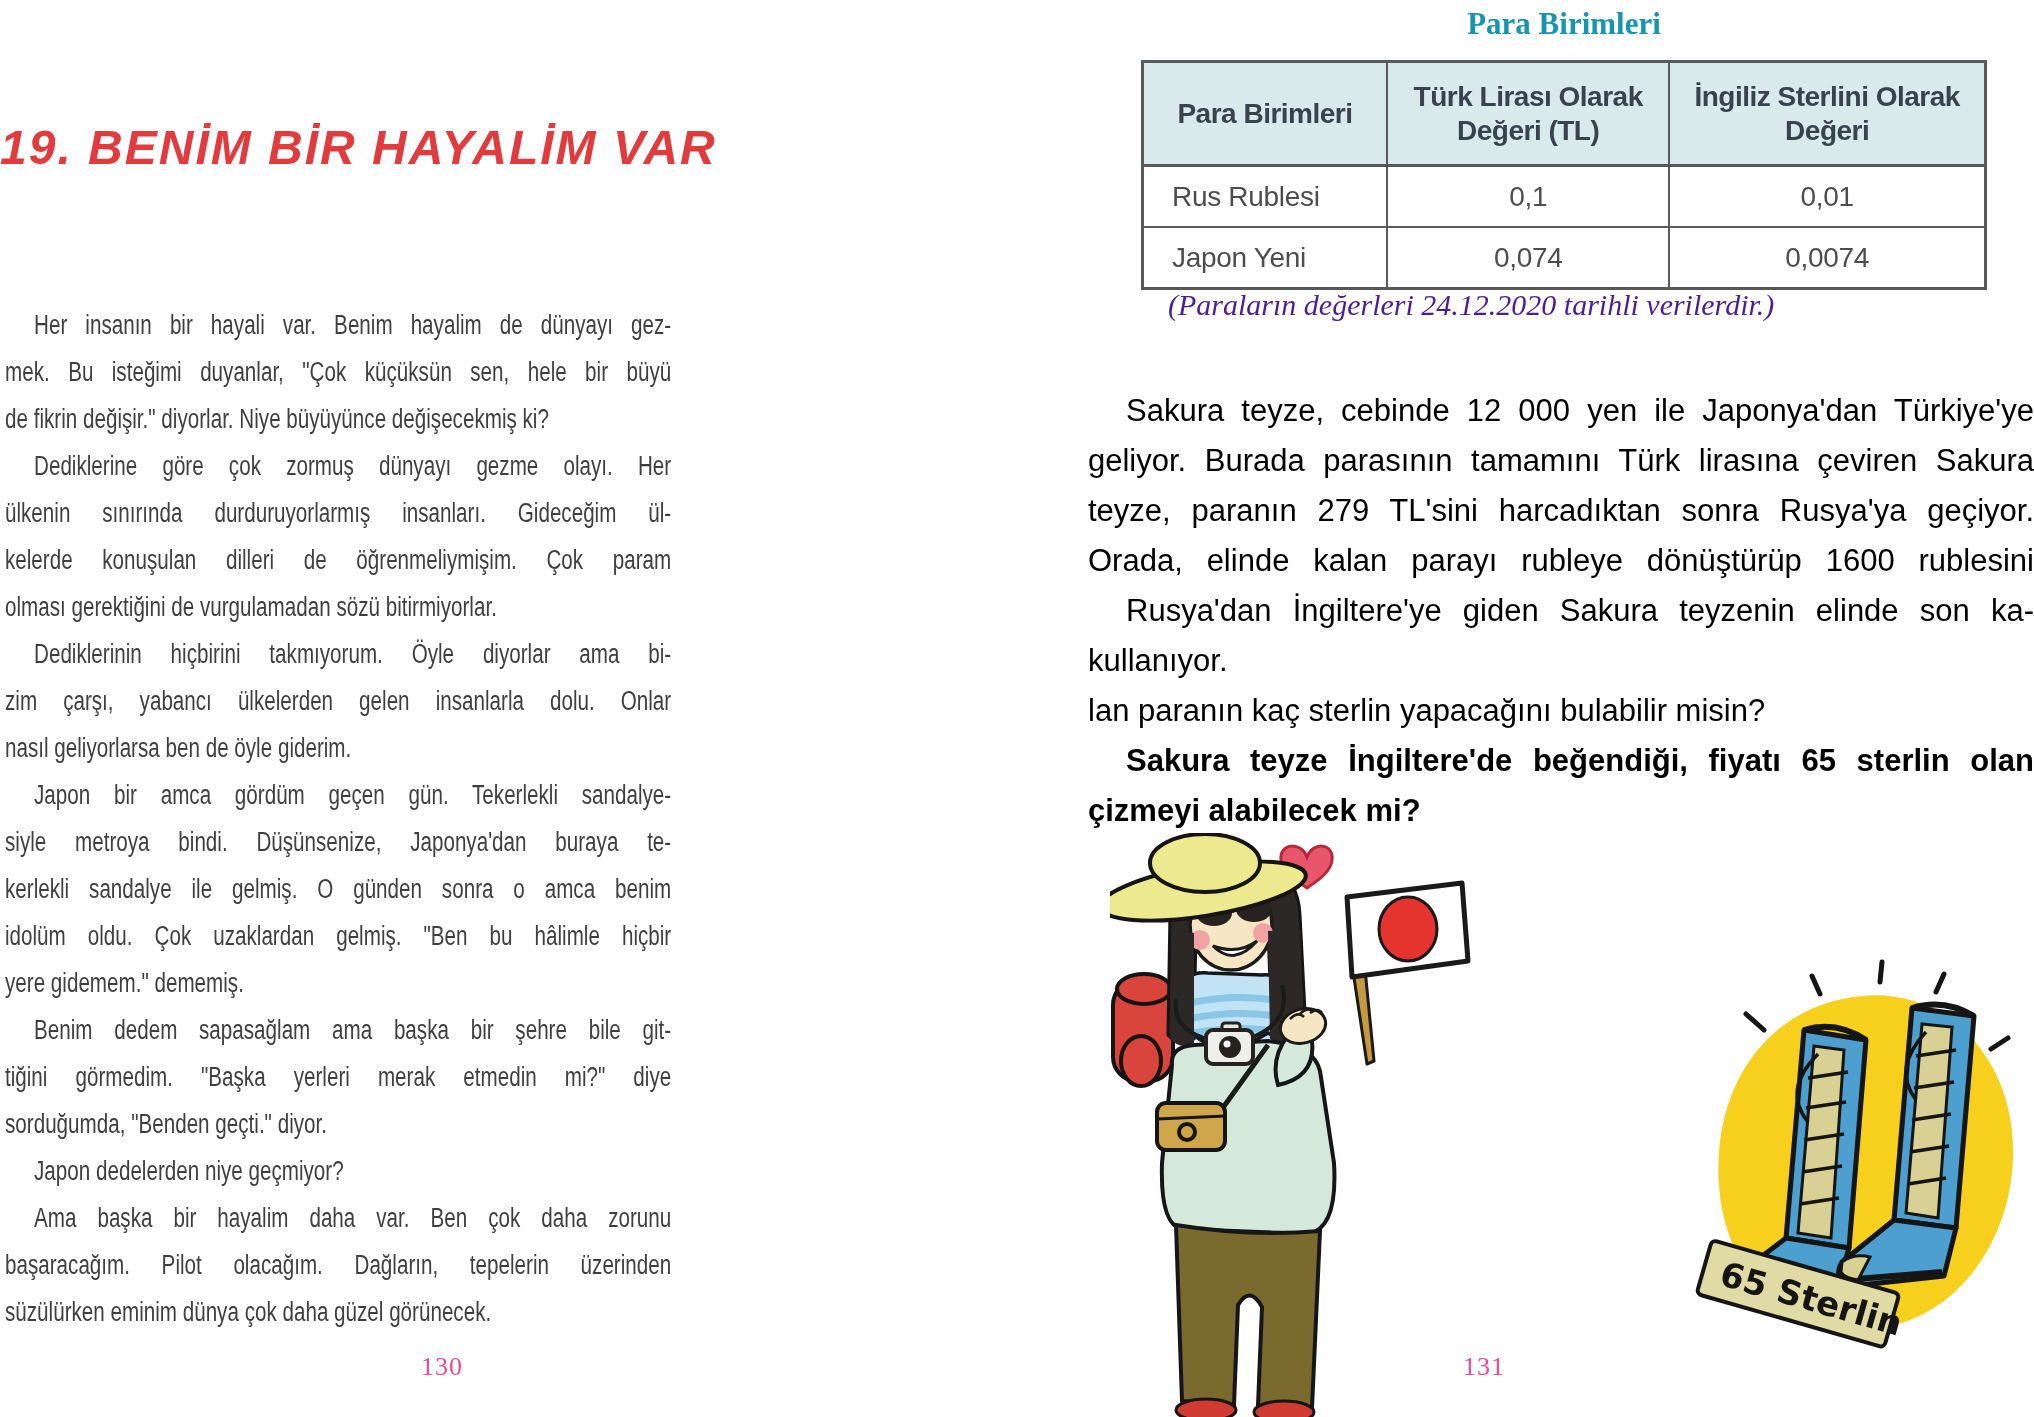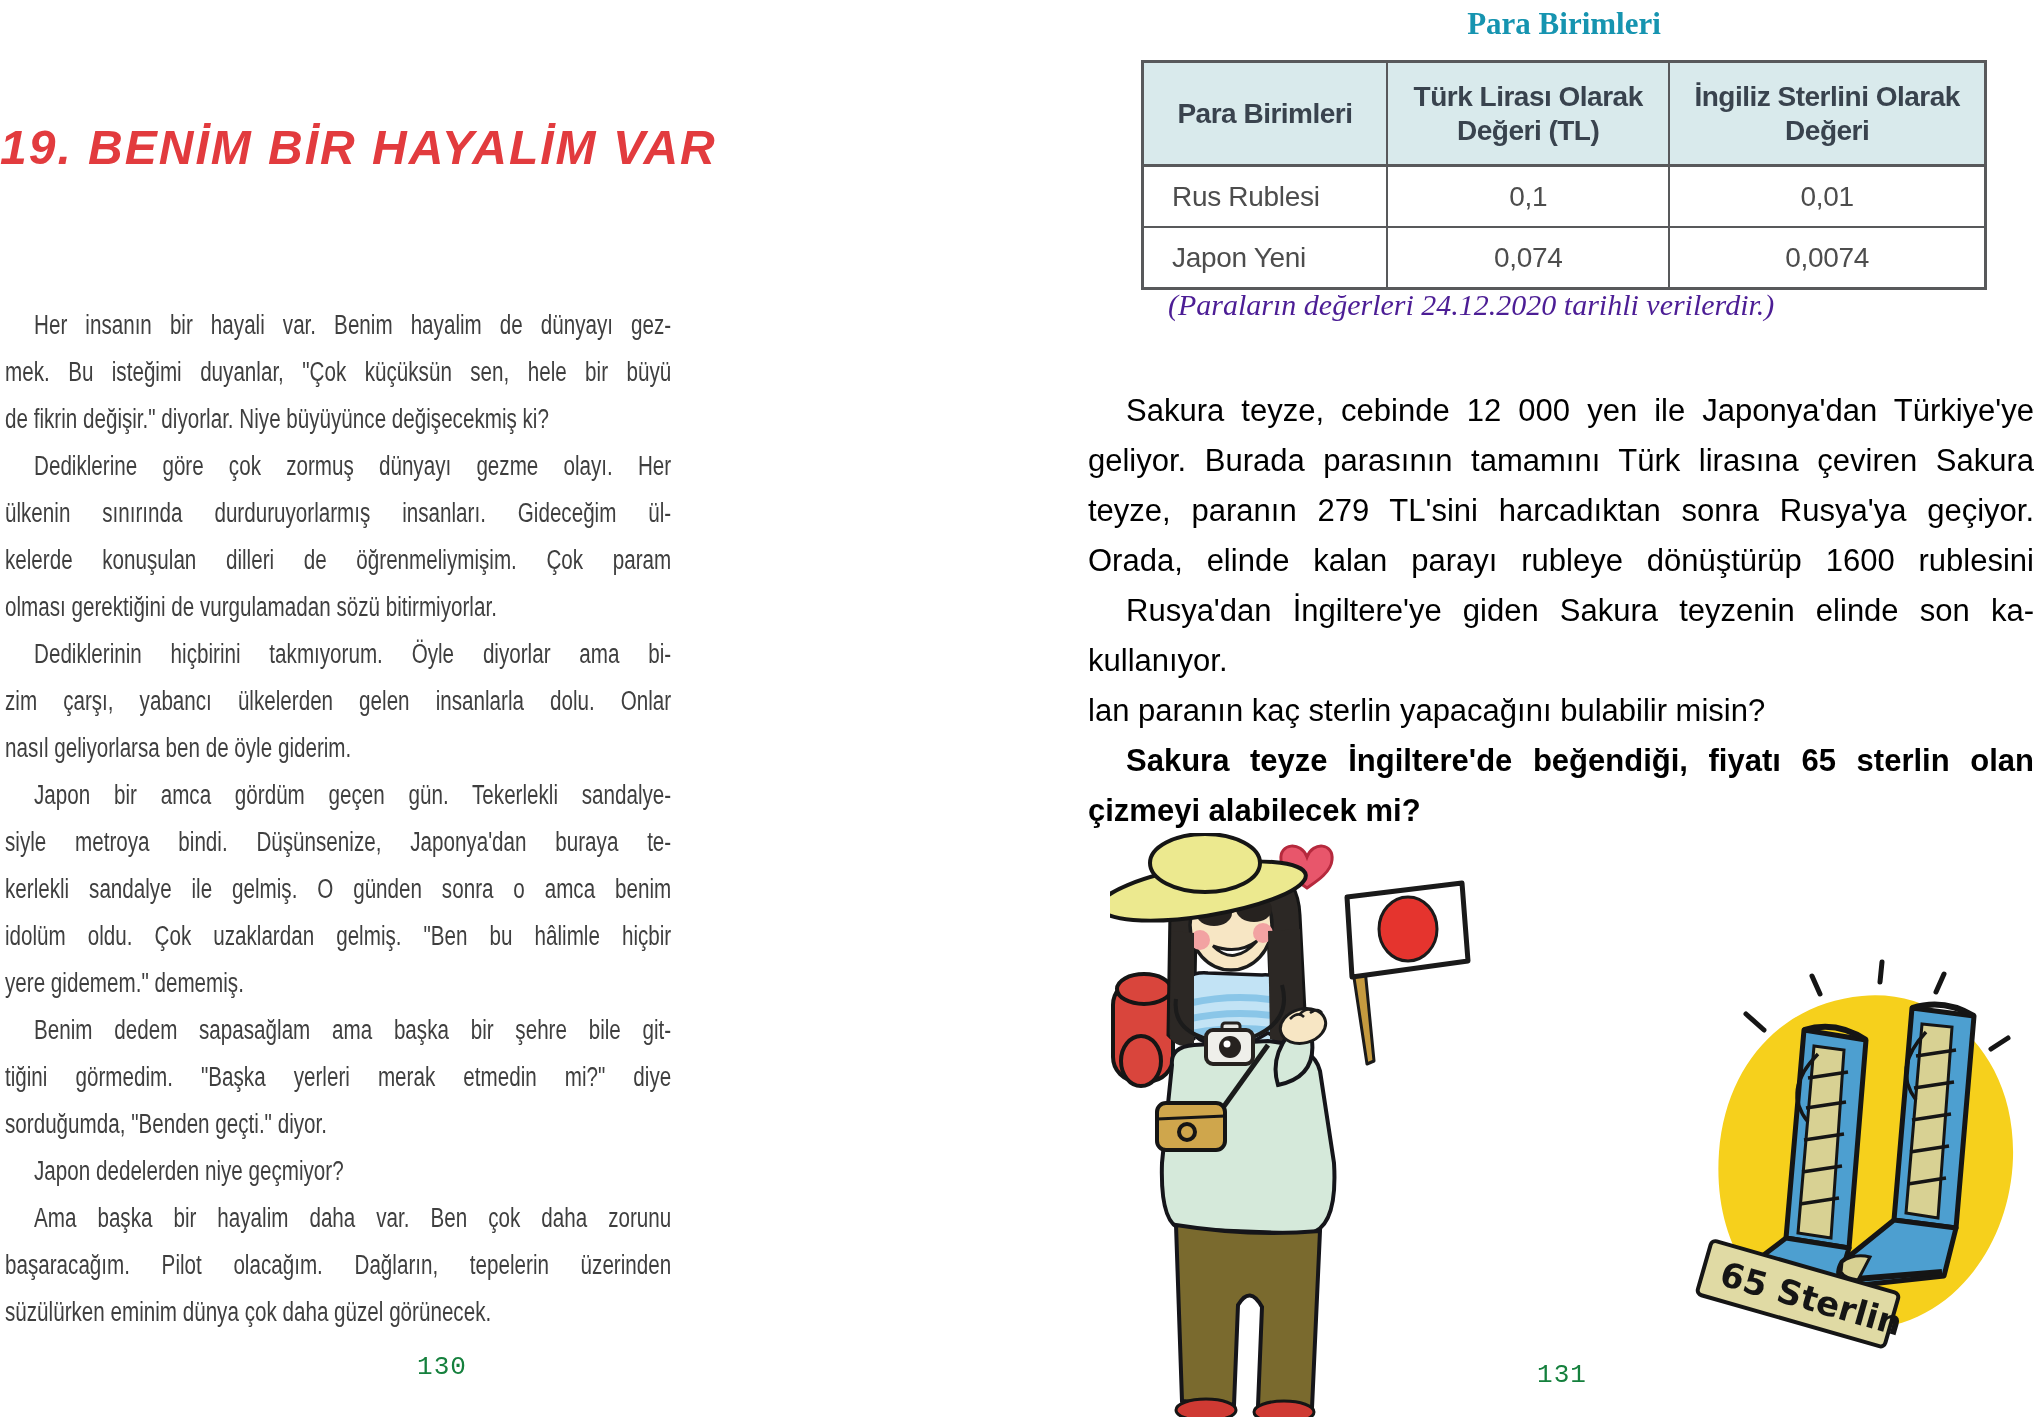--- a/index.html
+++ b/index.html
@@ -18,24 +18,24 @@
     transform:scaleX(0.764);transform-origin:0 0;
     font-size:27px;color:#3f3f3f;
   }
   .left-body .line{height:47px;line-height:47px;}
   .line{text-align:justify;text-align-last:justify;white-space:normal;}
   .line.end{text-align-last:left;}
   .line.ind{text-indent:38px;}
   .line.bold{font-weight:bold;}
   .pagenum{
     position:absolute;top:1352px;width:90px;text-align:center;
-    font-family:Liberation Mono, monospace;font-size:26px;color:#15803d;letter-spacing:1px;
+    font-family:Liberation Serif, serif;font-size:26px;color:#ec4899;letter-spacing:1px;
   }
   .pagenum.l{left:397px;}
-  .pagenum.r{left:1517px;margin-top:8px;}
+  .pagenum.r{left:1439px;}
   
   .table-title{
     position:absolute;left:1141px;top:6px;width:846px;text-align:center;
     font-family:"Liberation Serif", serif;font-weight:bold;font-size:31px;color:#1694b0;
   }
   table.currency{
     position:absolute;left:1141px;top:60px;width:846px;
     border-collapse:collapse;table-layout:fixed;border:3px solid #58595b;
     background:#ffffff;
   }

